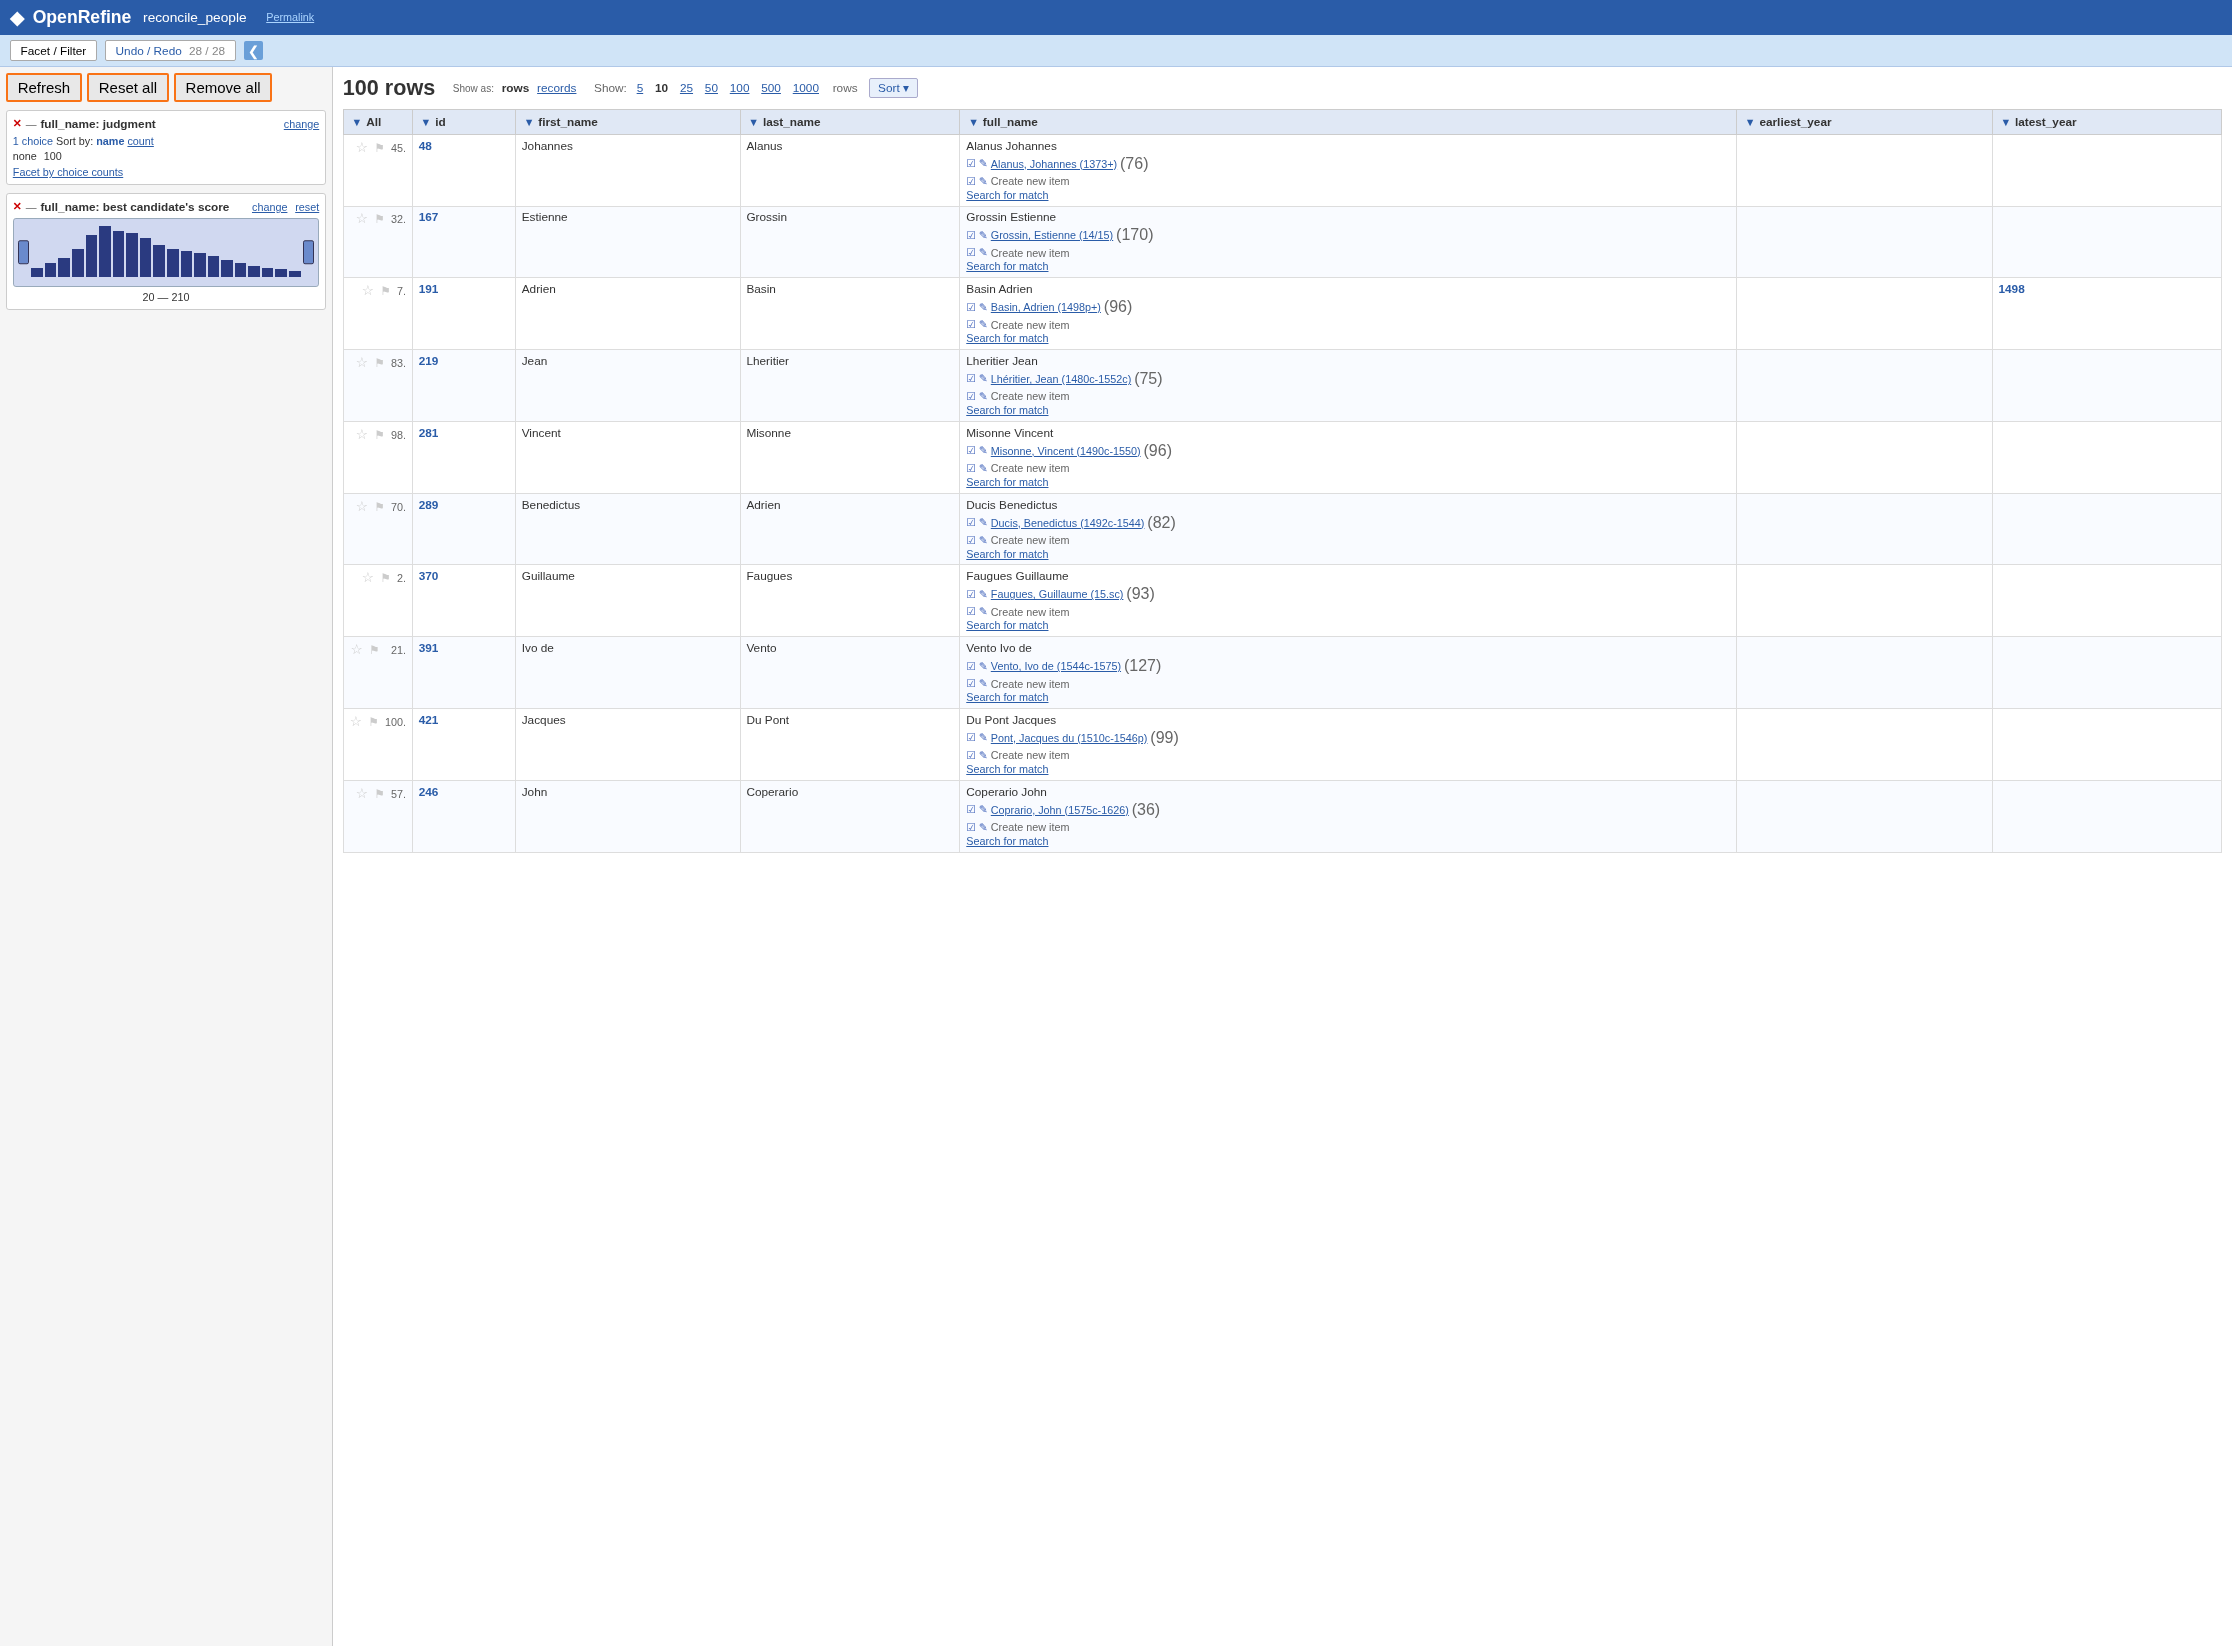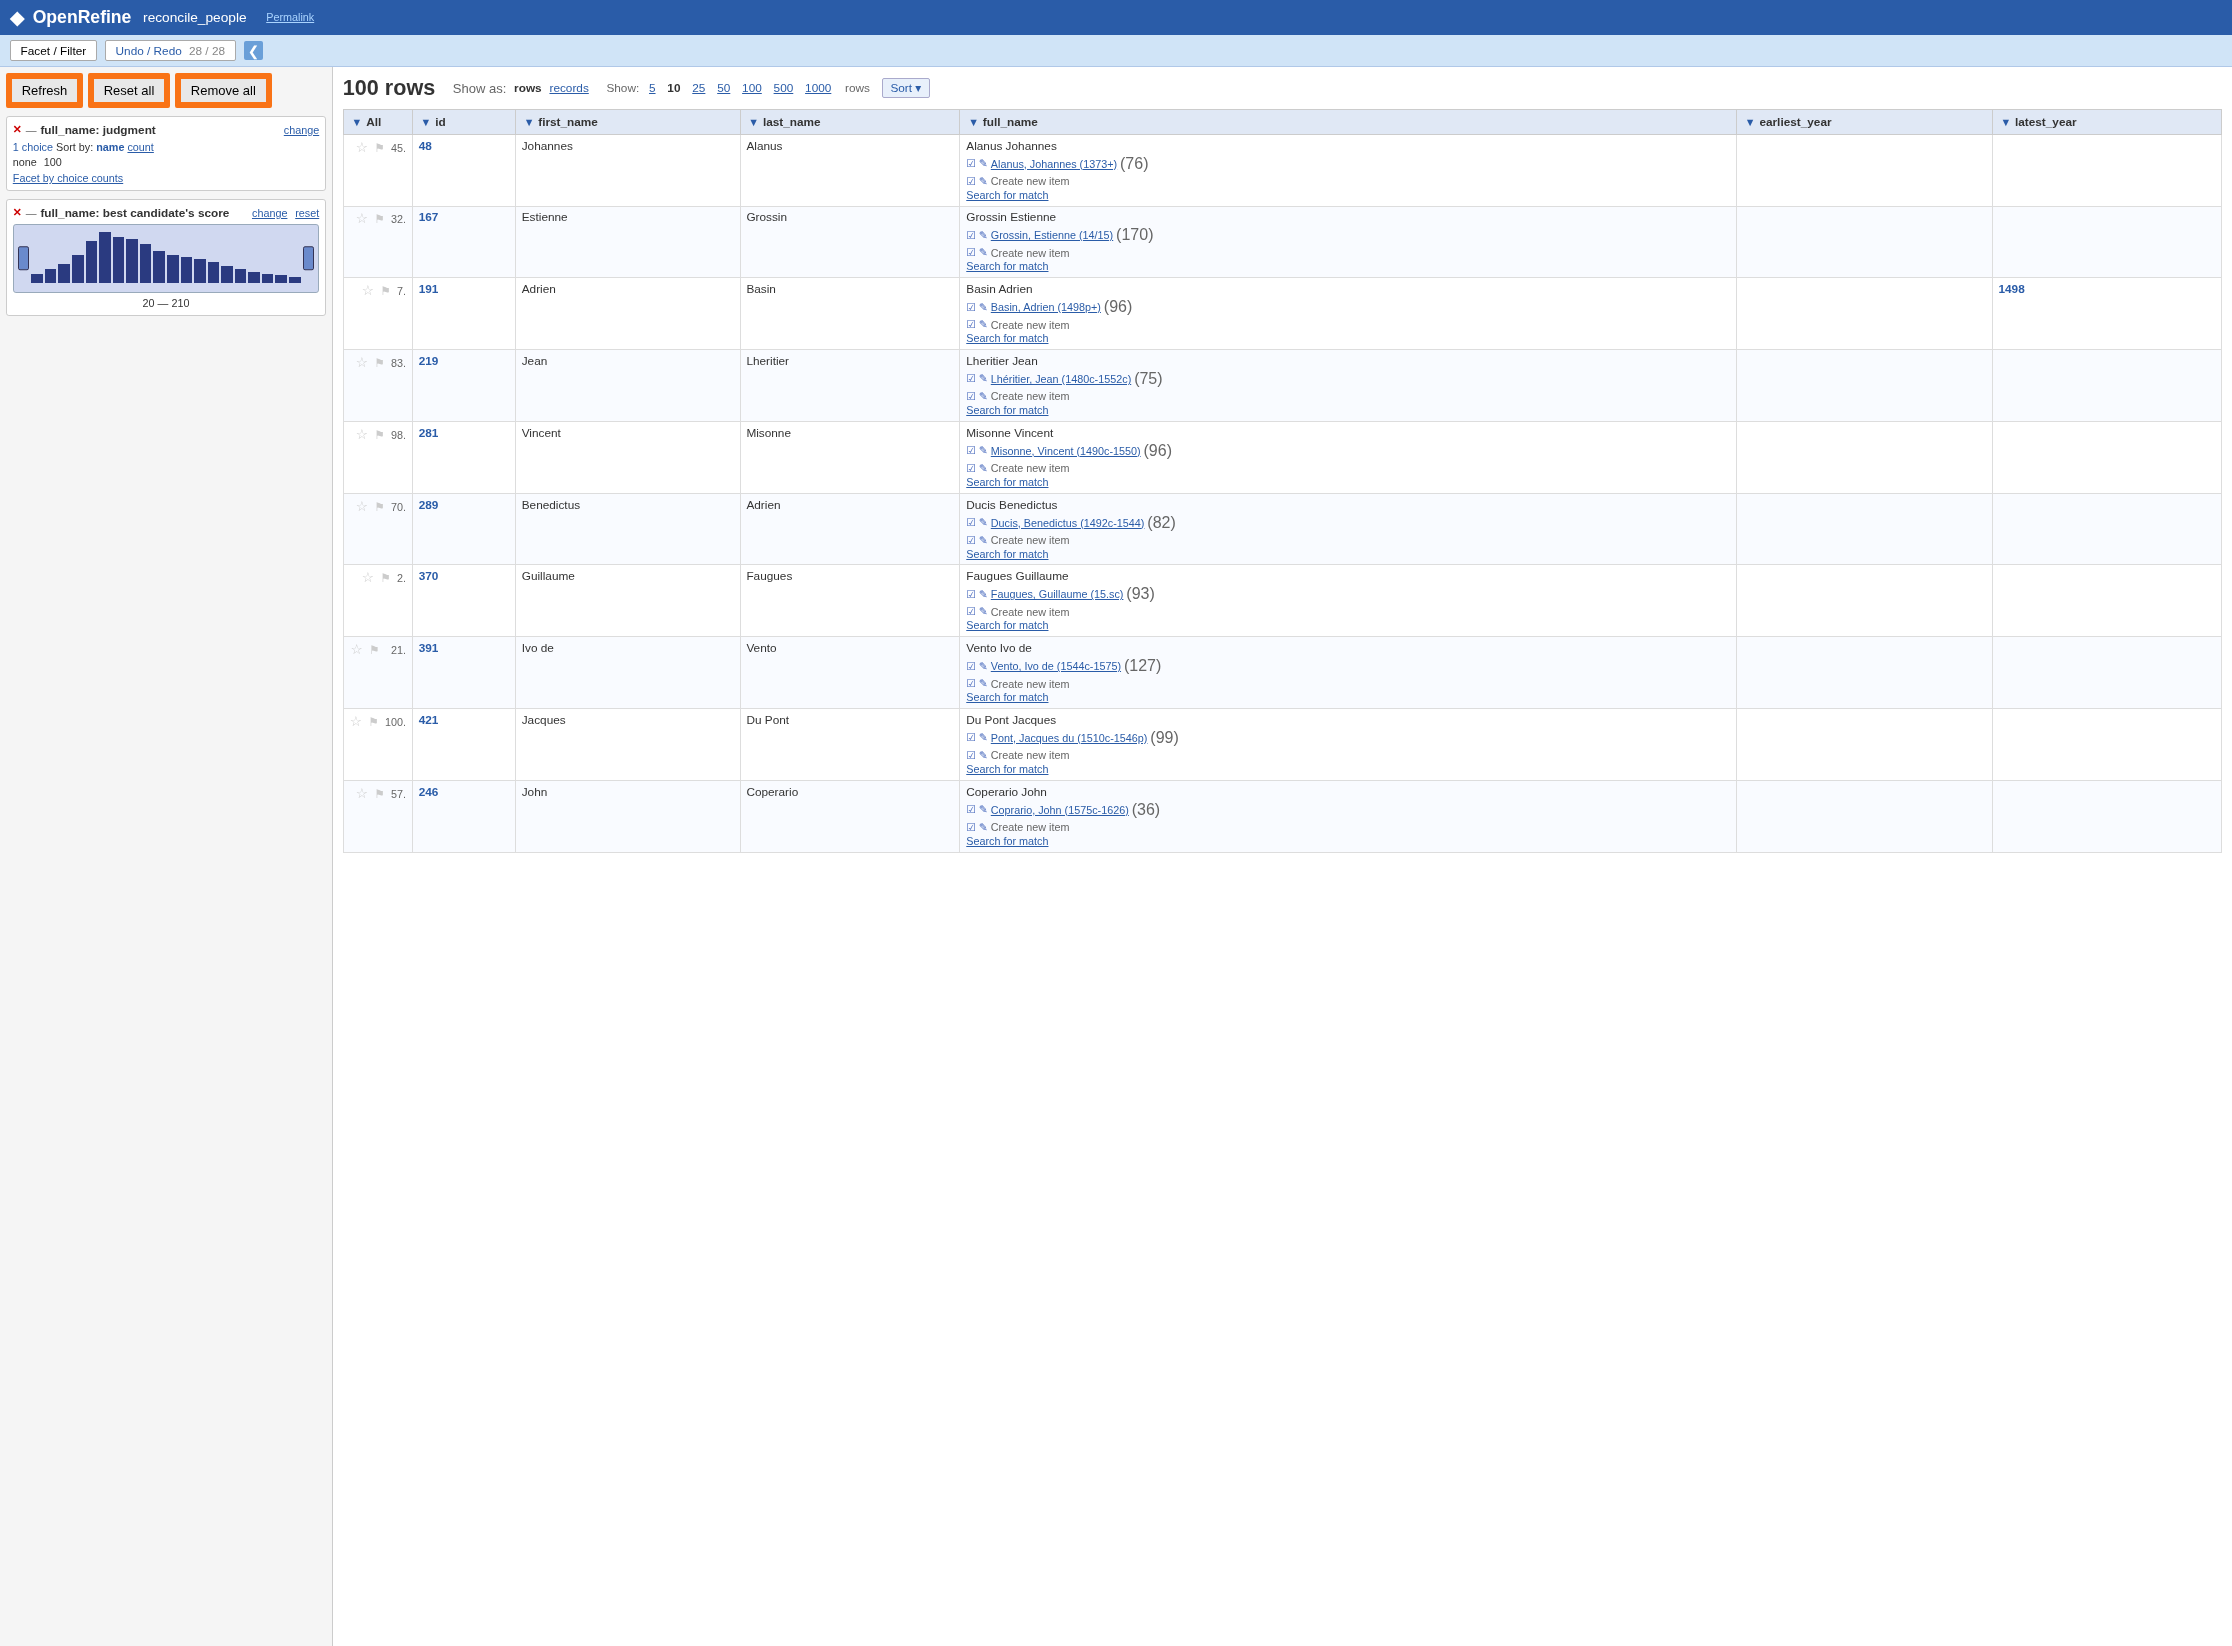--- a/index.html
+++ b/index.html
@@ -68,23 +68,23 @@
       overflow-y: auto;
       padding: 5.9px;
     }
     .sidebar-controls {
       display: flex;
       gap: 4.9px;
       margin-bottom: 7.8px;
     }
     .sidebar-controls button {
       background: #e8e8e8;
-      border: 6px solid #f97316;
+      border: 2px solid #f97316;
       padding: 3.9px 9.8px;
-      font-size: 13px;
+      font-size: 15px;
       cursor: pointer;
       border-radius: 2px;
     }
 
     
     .facet-panel {
       background: #fff;
       border: 1px solid #ccc;
       border-radius: 2.9px;
       margin-bottom: 7.8px;
@@ -185,21 +185,21 @@
       align-items: center;
       gap: 7.8px;
       margin-bottom: 7.8px;
     }
     .rows-title {
       font-size: 21.6px;
       font-weight: bold;
       color: #333;
       margin-right: 9.8px;
     }
-    .show-as-label { font-size: 13px; color: #666; }
+    .show-as-label { font-size: 10px; color: #666; }
     .show-as-rows { font-size: 11.8px; color: #333; font-weight: bold; }
     .show-as-records { font-size: 11.8px; color: #2a5ca8; cursor: pointer; text-decoration: underline; }
     .show-label { font-size: 11.8px; color: #666; margin-left: 9.8px; }
     .show-num { font-size: 11.8px; color: #2a5ca8; cursor: pointer; text-decoration: underline; margin: 0 2px; }
     .show-num-active { font-size: 11.8px; color: #333; font-weight: bold; margin: 0 2px; }
     .rows-label { font-size: 11.8px; color: #666; margin: 0 3.9px; }
     .sort-btn { font-size: 11.8px; color: #2a5ca8; cursor: pointer; background: #e8f0fb; border: 1px solid #aac; padding: 2px 7.8px; border-radius: 2px; }
 
     
     .data-table {

